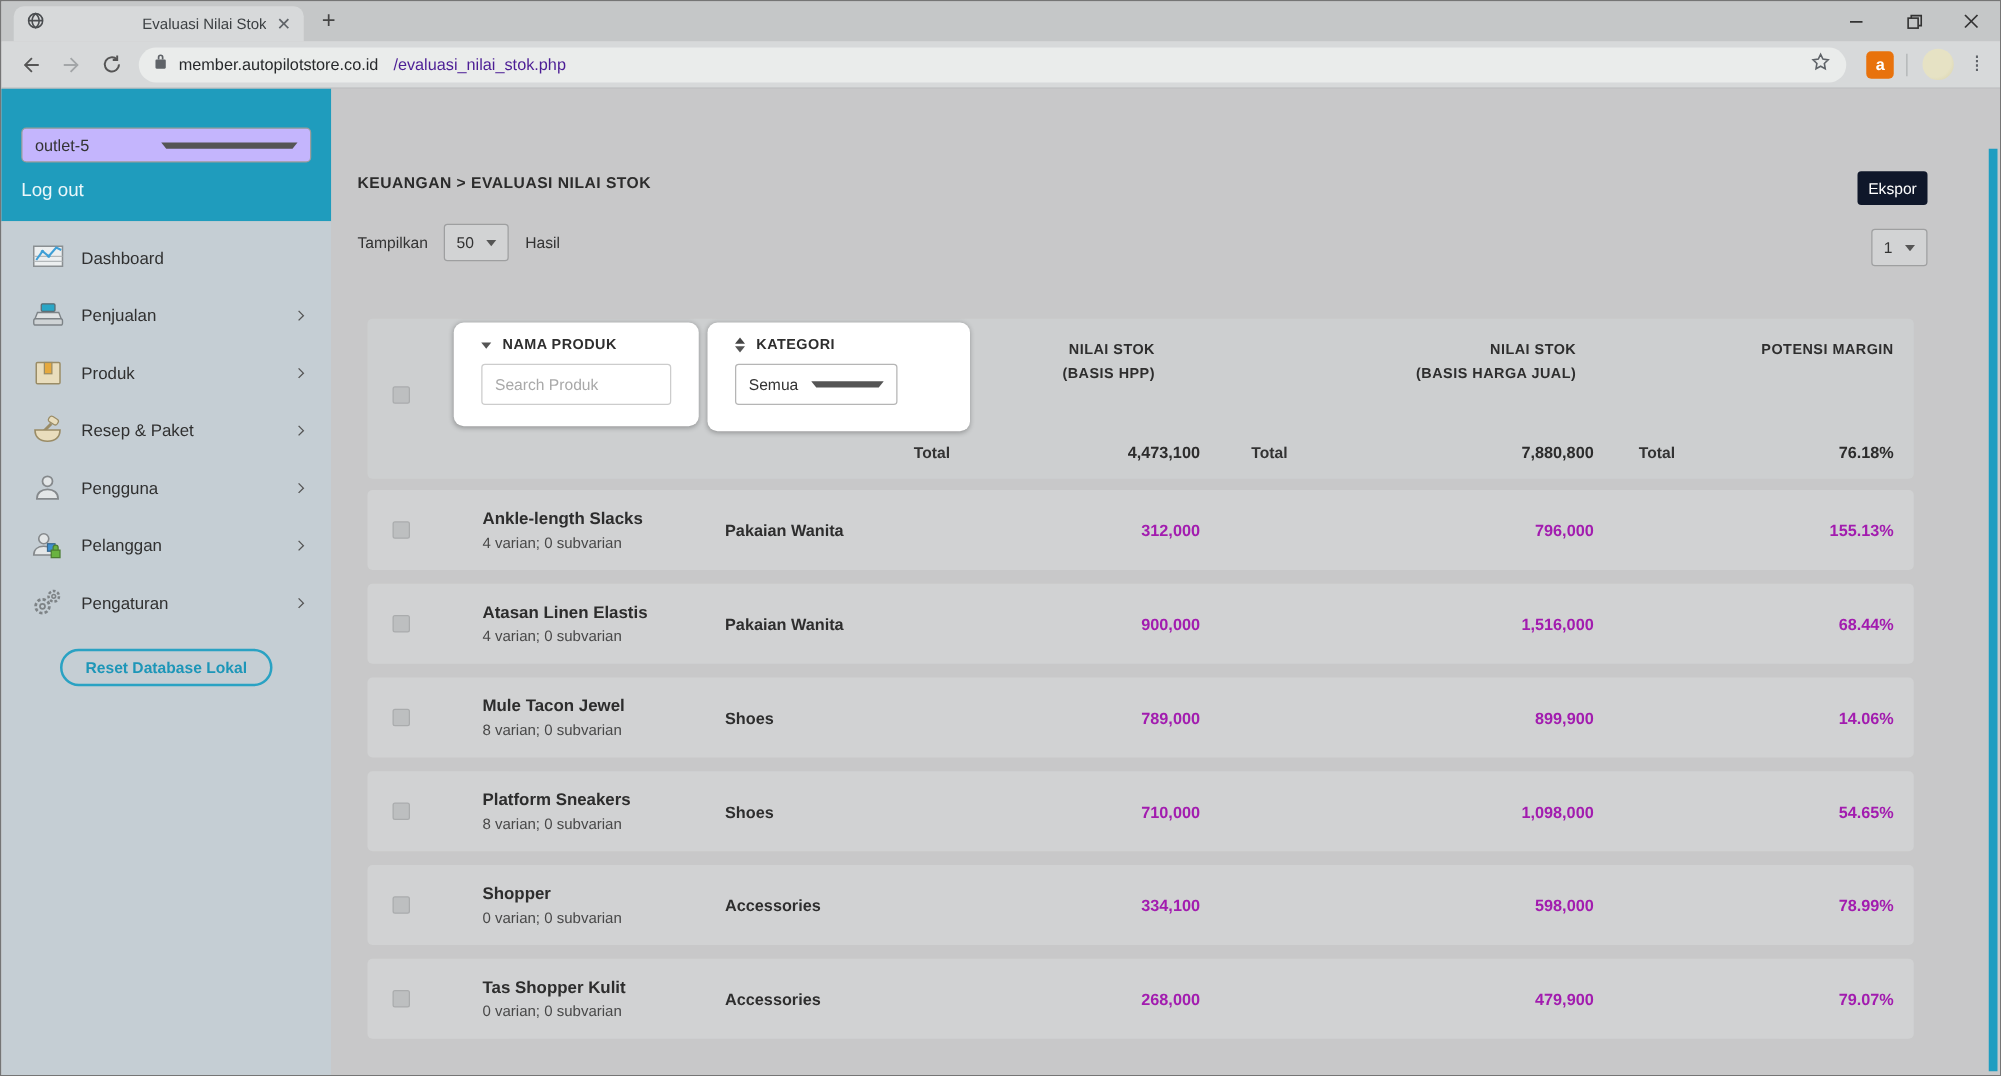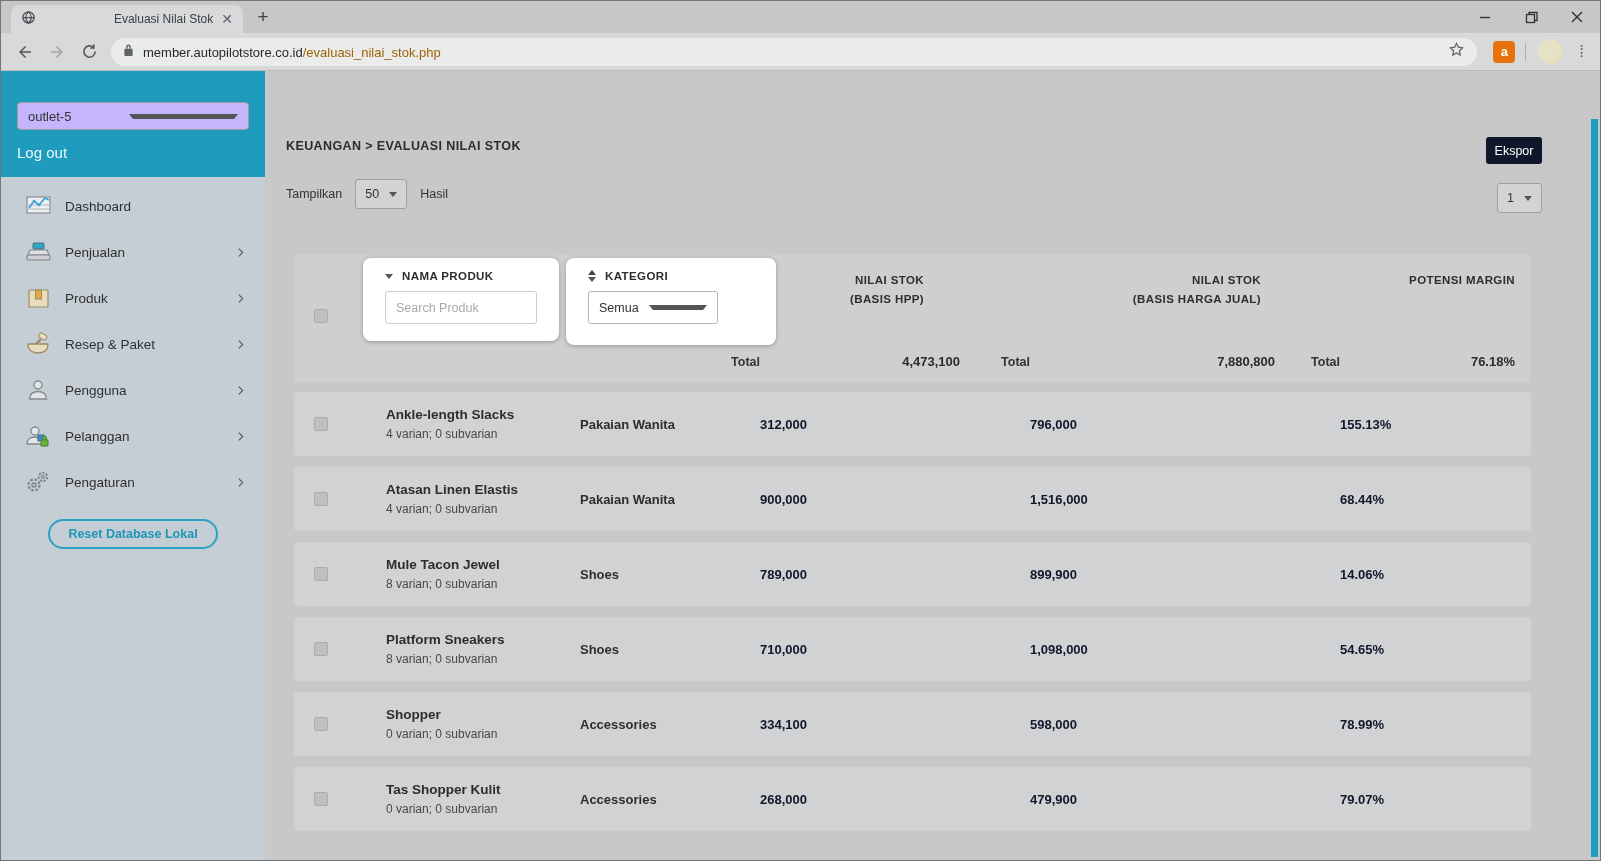--- a/index.html
+++ b/index.html
@@ -17,21 +17,21 @@
                 font-size:19px; color:#454545; margin-left:6px; margin-bottom:2px; }
   .wincontrols { margin-left:auto; display:flex; height:32px; }
   .wc { width:46px; display:flex; align-items:center; justify-content:center; }
 
   .toolbar { height:38px; background:#d7d9da; display:flex; align-items:center; padding:0 8px;
              border-bottom:1px solid #b9bbbc; }
   .navbtn { width:32px; height:32px; display:flex; align-items:center; justify-content:center; }
   .urlpill { flex:1; height:28px; background:#eaeceb; border-radius:14px; margin:0 10px 0 6px;
              display:flex; align-items:center; padding:0 12px; gap:9px; }
   .url-host { font-size:13px; color:#27292b; }
-  .url-path { font-size:13px; color:#a16207; }
+  .url-path { font-size:13px; color:#4c1d95;padding-left:12px; }
   .url-star { margin-left:auto; }
   .extbadge { width:22px; height:22px; background:#e8720c; border-radius:4px; color:#fff;
               display:flex; align-items:center; justify-content:center; font-size:13px;
               font-weight:bold; margin:0 6px; }
   .tb-divider { width:1px; height:18px; background:#aeb1b2; margin:0 4px; }
   .avatar { width:25px; height:25px; border-radius:50%; margin:0 8px;
             background:radial-gradient(circle at 40% 40%, #e6e2c4 60%, #d6d0a8); }
   .dots { font-size:17px; color:#5f6368; margin:0 8px; letter-spacing:0; }
 
   
@@ -110,21 +110,21 @@
   .cat-select span { flex:1; font-size:12.5px; color:#333; }
 
   .trow { height:64px; background:#d1d2d3; border-radius:4px; margin-bottom:11px; }
   .trow .tgrid { height:100%; }
   .cbx { width:14px; height:14px; background:#bdbfc0; border:1px solid #aaacad; border-radius:2px; }
   .name-cell { grid-column:2; padding-left:16px; }
   .p-name { font-size:13.5px; font-weight:bold; color:#2d2d2d; margin-bottom:5px; }
   .p-var { font-size:12px; color:#484848; }
   .cat-cell { grid-column:3; font-size:13px; font-weight:bold; color:#2e2e2e; }
   .v-hpp { grid-column:4; } .v-jual { grid-column:6; } .v-margin { grid-column:8; }
-  .val { font-size:13px; font-weight:bold; color:#0f172a; text-align:left; }
+  .val { font-size:13px; font-weight:bold; color:#a21caf; text-align:right; }
 
   .scrollbar { position:absolute; right:2px; top:118px; bottom:3px; width:7px; background:#1e9dc1; }
 </style>
 </head>
 <body>
 
 <div class="window">
 
   <div class="tabstrip">
     <div class="tab">

